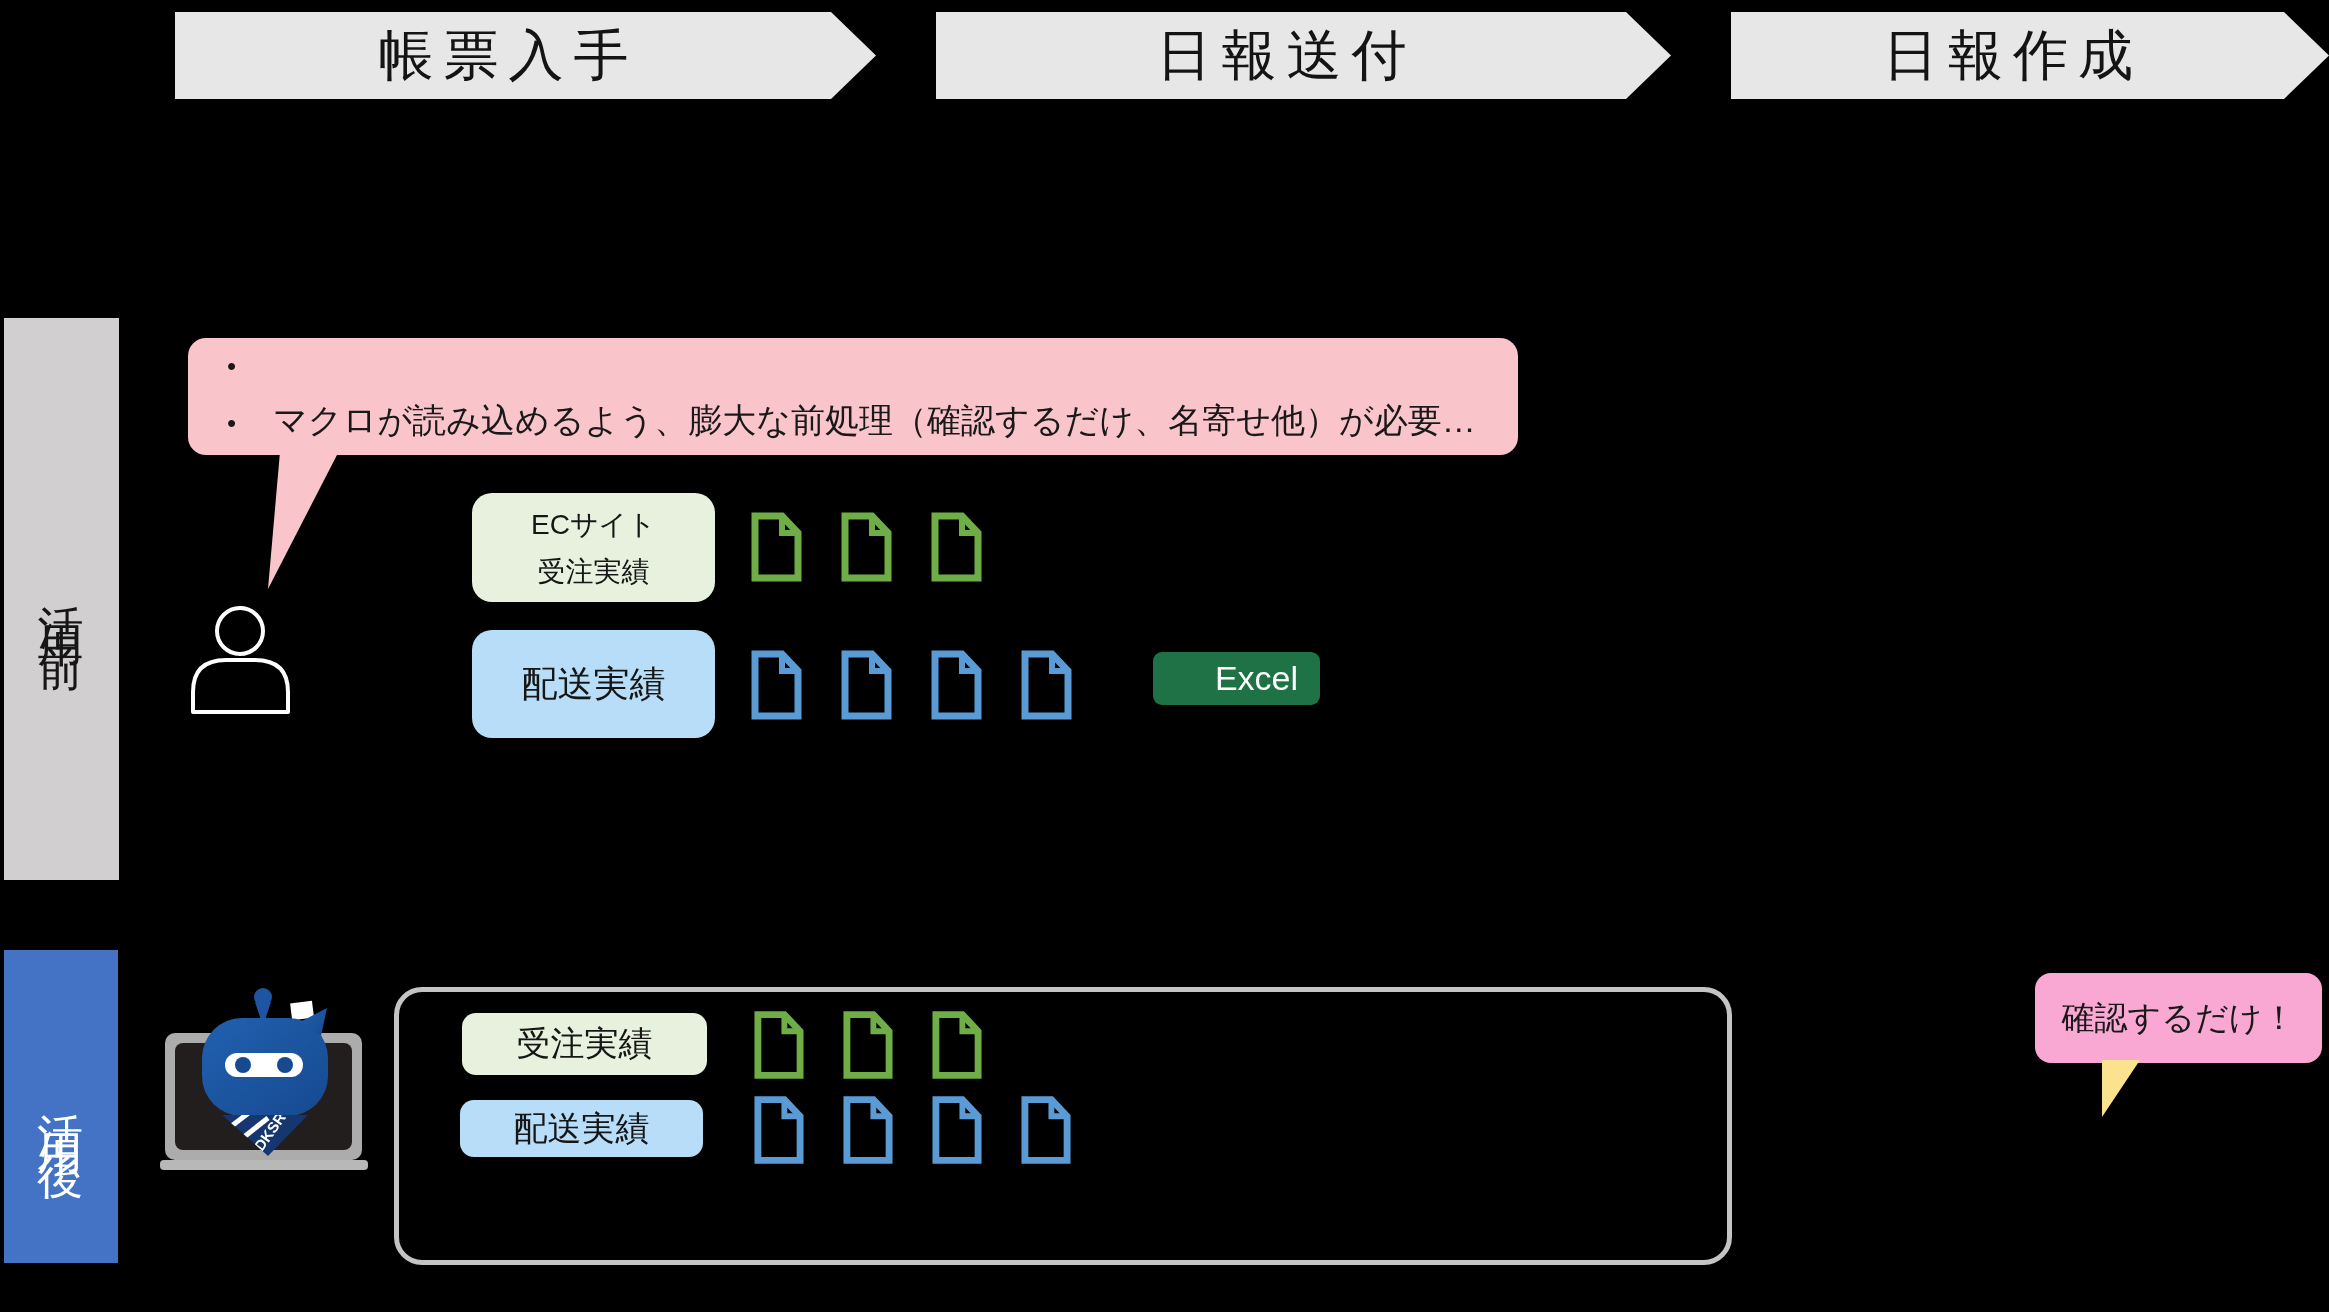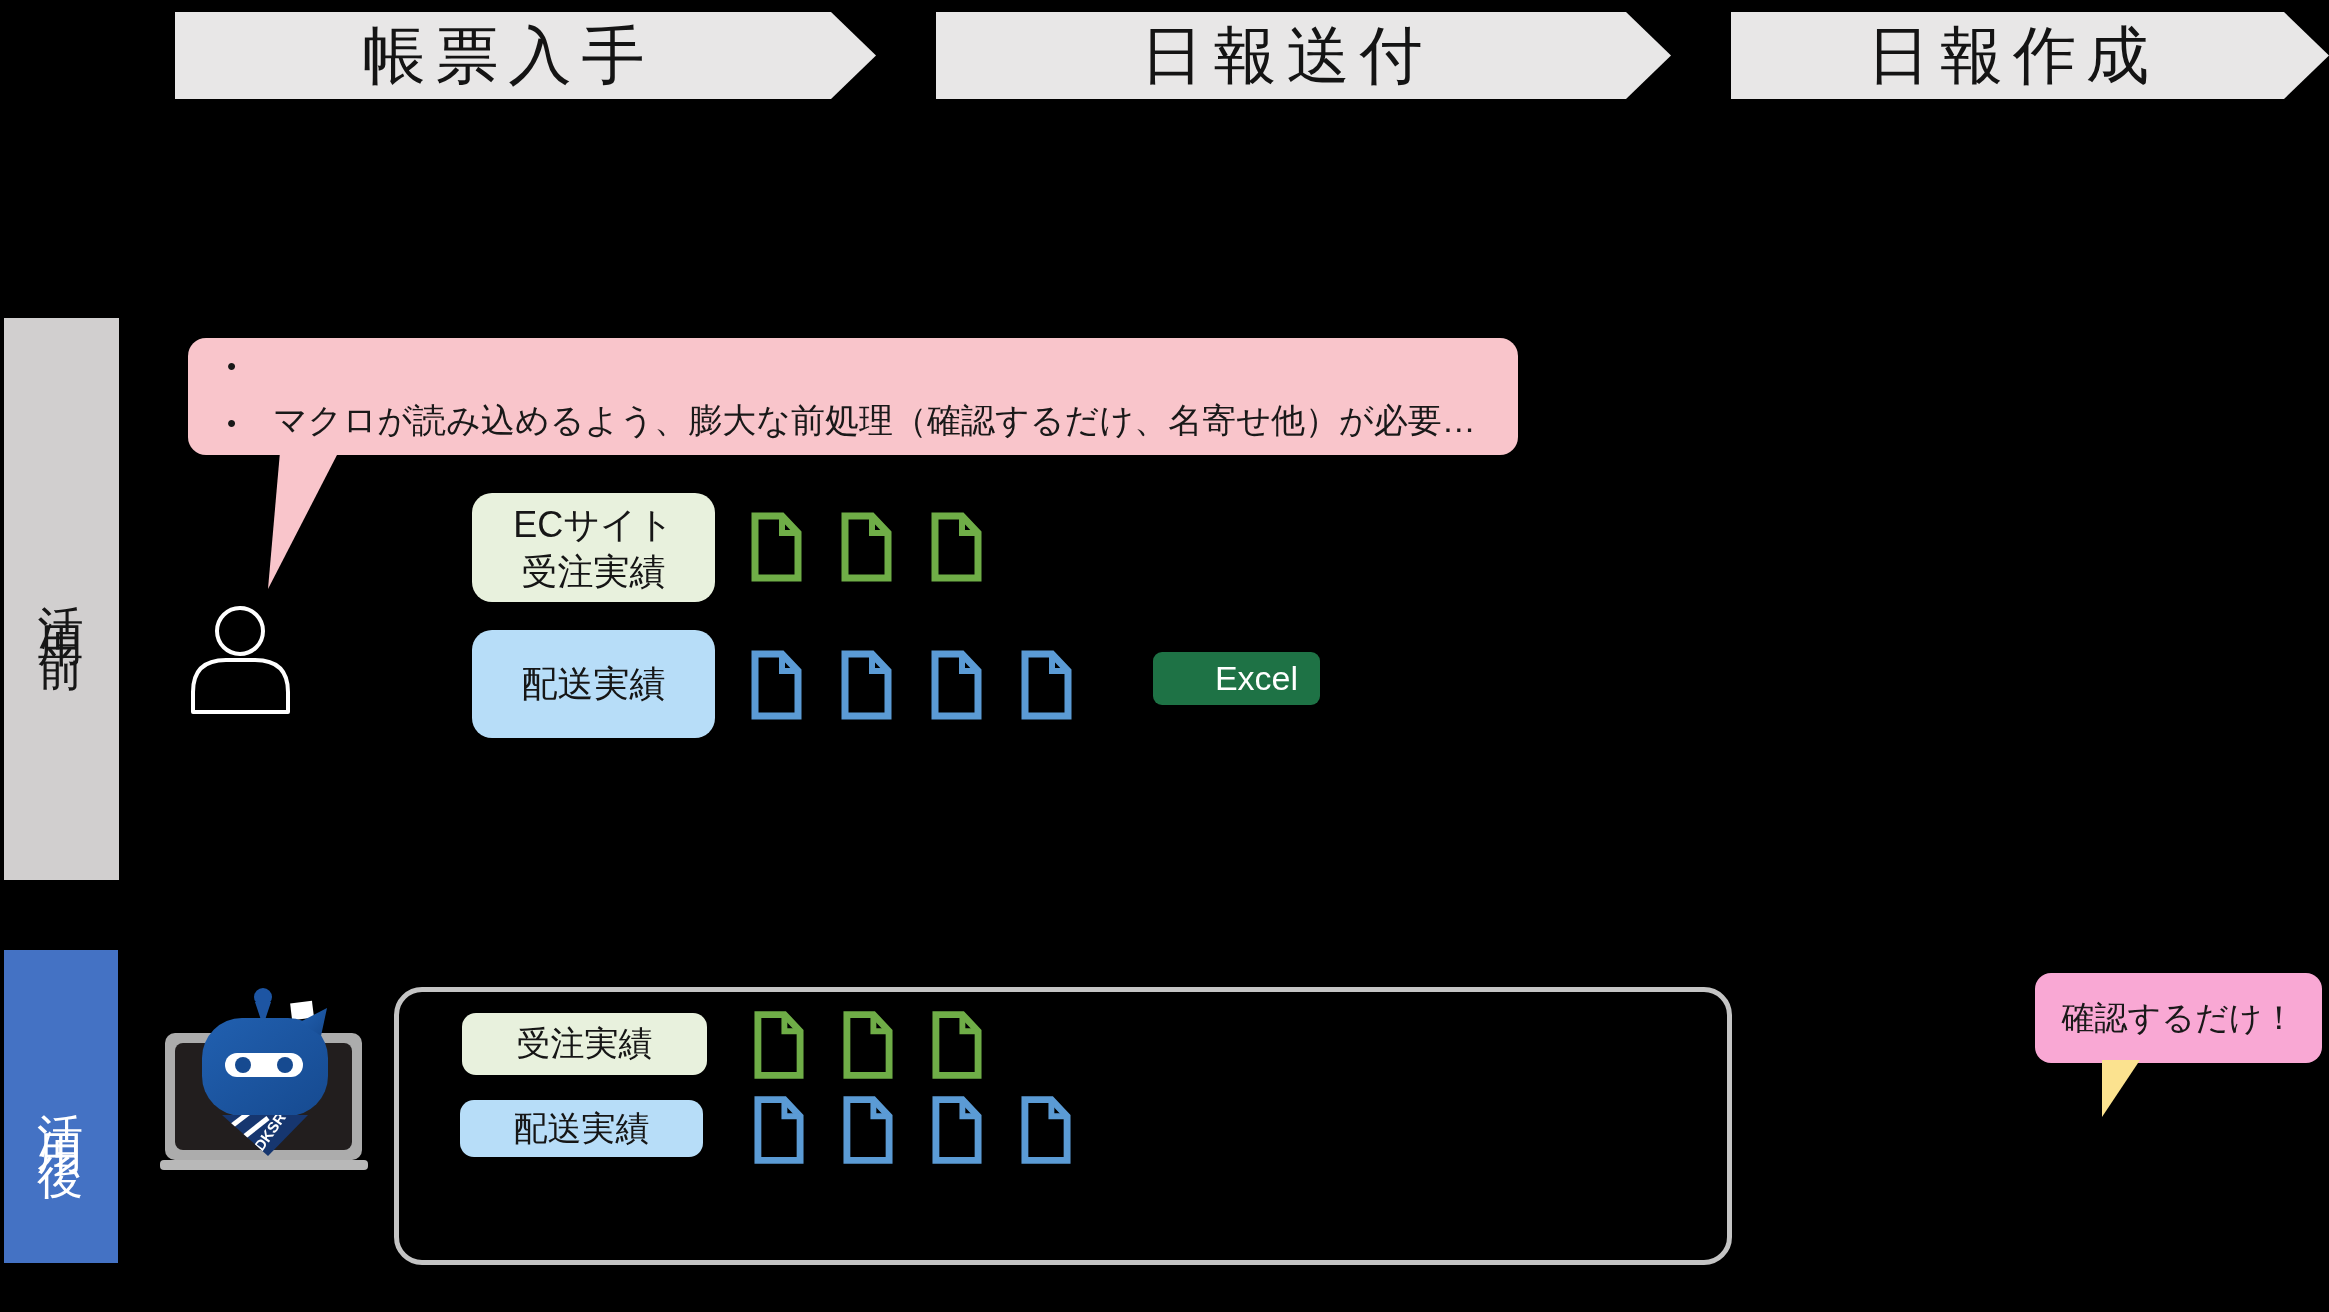--- a/index.html
+++ b/index.html
@@ -7,21 +7,21 @@
     width:2329px;height:1312px;position:relative;overflow:hidden;
     background:#000;
     font-family:"Liberation Sans","DejaVu Sans",sans-serif;
     color:#111;
   }
   .abs{position:absolute;}
   
   .stage-arrow{
     position:absolute;top:12px;height:87px;background:#E8E7E7;
     display:flex;align-items:center;justify-content:center;
-    font-size:63px;letter-spacing:10px;color:#141414;
+    font-size:55px;letter-spacing:10px;color:#141414;
     clip-path:polygon(0 0,calc(100% - 45px) 0,100% 50%,calc(100% - 45px) 100%,0 100%);
     padding-right:34px;box-sizing:border-box;
   }
   
   .lane-bar{
     position:absolute;left:4px;display:flex;align-items:center;justify-content:center;
     writing-mode:vertical-rl;text-orientation:upright;
     font-size:46px;letter-spacing:20px;
   }
   .lane-before{top:318px;width:115px;height:562px;background:#D1CFCF;color:#161616;}
@@ -37,21 +37,21 @@
     left:268px;top:453px;width:70px;height:136px;background:#F9C5CB;
     clip-path:polygon(17% 0,100% 0,0 100%);
   }
   
   .label-box{
     position:absolute;display:flex;flex-direction:column;align-items:center;justify-content:center;
     text-align:center;color:#161616;
   }
   .box-green{background:#E8F1DD;}
   .box-blue{background:#B7DDF8;text-align:right;}
-  .ec-box{left:472px;top:493px;width:243px;height:109px;border-radius:20px;font-size:36px;line-height:47px;}
+  .ec-box{left:472px;top:493px;width:243px;height:109px;border-radius:20px;font-size:28px;line-height:47px;}
   .delivery-box{left:472px;top:630px;width:243px;height:108px;border-radius:20px;font-size:36px;}
   .order-box-after{left:462px;top:1013px;width:245px;height:62px;border-radius:14px;font-size:34px;}
   .delivery-box-after{left:460px;top:1100px;width:243px;height:57px;border-radius:14px;font-size:34px;}
   
   .doc-row{position:absolute;display:flex;gap:37px;}
   .doc-row svg{display:block;}
   .docs-green{color:#6FAD47;}
   .docs-blue{color:#5B9BD5;}
   .row-order-before{left:750px;top:512px;}
   .row-delivery-before{left:750px;top:650px;}

